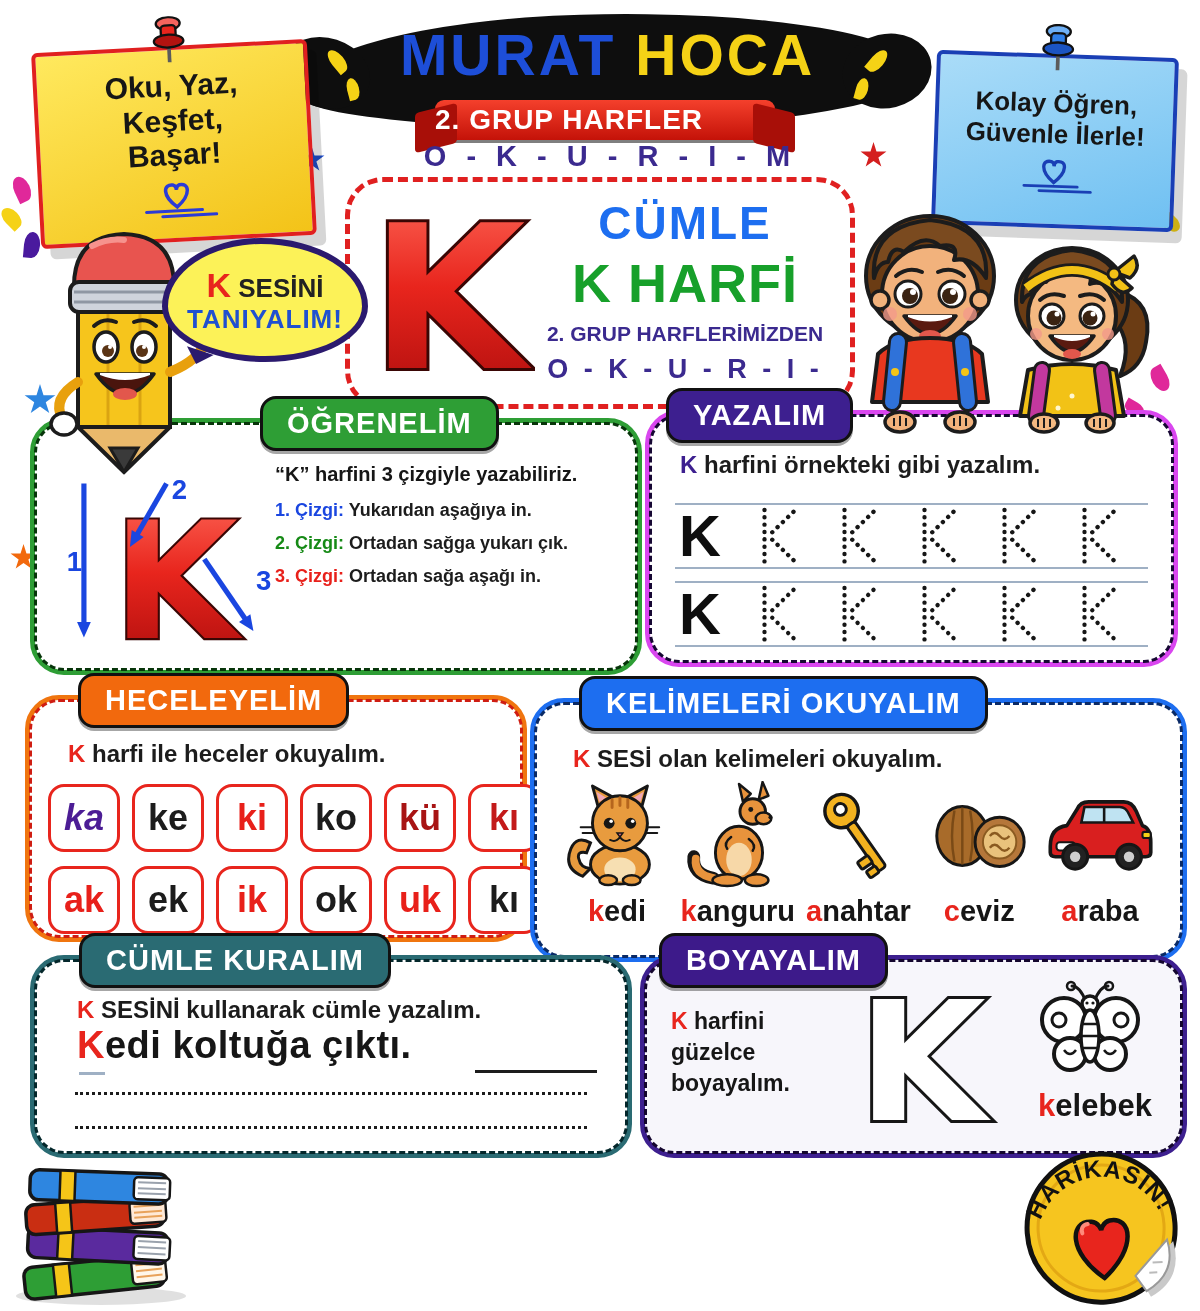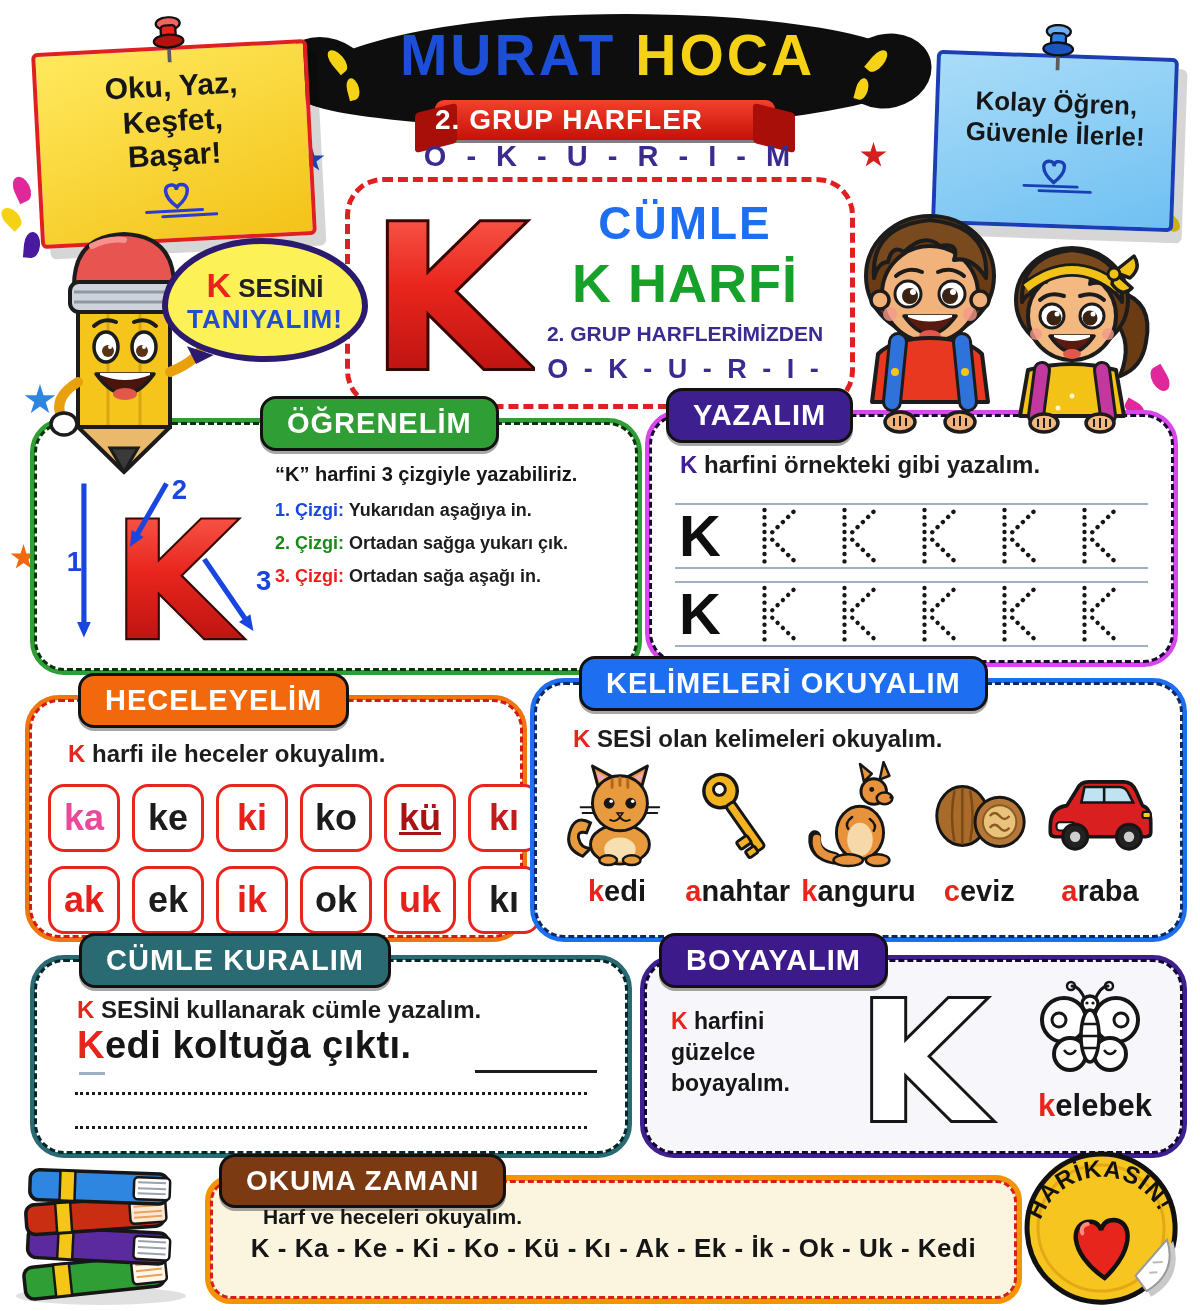--- a/index.html
+++ b/index.html
@@ -53,21 +53,21 @@
   
   .box{position:absolute;background:#fff;border-radius:34px;z-index:2;}
   .tab{position:absolute;top:-27px;padding:8px 24px;border:3px solid #111;border-radius:16px;color:#fff;
        font-size:29px;font-weight:900;letter-spacing:1px;white-space:nowrap;box-shadow:0 3px 0 rgba(0,0,0,.35);}
   #box-ogrenelim{left:30px;top:418px;width:602px;height:247px;border:5px solid #2e9e35;outline:3px dashed #07350a;outline-offset:-7px;}
   #box-ogrenelim .tab{left:225px;background:#2e9e35;}
   #box-yazalim{left:645px;top:410px;width:523px;height:247px;border:5px solid #d946ef;outline:3px dashed #160733;outline-offset:-7px;}
   #box-yazalim .tab{left:16px;background:#3d1f8f;}
   #box-hece{left:25px;top:695px;width:492px;height:237px;border:5px solid #f0750f;outline:3px dashed #cf1d12;outline-offset:-7px;}
   #box-hece .tab{left:48px;background:#f2690d;}
-  #box-kelime{left:530px;top:678px;width:647px;height:254px;border:5px solid #1d6ef0;outline:3px dashed #0a2a66;outline-offset:-7px;}
+  #box-kelime{left:530px;top:698px;width:647px;height:254px;border:5px solid #1d6ef0;outline:3px dashed #0a2a66;outline-offset:-7px;}
   #box-kelime .tab{left:44px;background:#1d6ef0;}
   #box-cumle{left:30px;top:955px;width:592px;height:193px;border:5px solid #2a6b73;outline:3px dashed #04272b;outline-offset:-7px;}
   #box-cumle .tab{left:44px;background:#2a6b73;}
   #box-boya{left:640px;top:955px;width:537px;height:193px;background:#f7f6fb;border:5px solid #3d1f8f;outline:3px dashed #14062e;outline-offset:-7px;}
   #box-boya .tab{left:14px;background:#3d1a8a;}
   #box-okuma{left:205px;top:1175px;width:805px;height:117px;background:#fbf5e0;border:6px solid #f59300;outline:3px dashed #d41f1f;outline-offset:-8px;border-radius:26px;}
   #box-okuma .tab{left:8px;background:#7c3a12;font-size:28px;}
   .instr{position:absolute;font-size:24px;font-weight:900;color:#1c1c1c;}
   .kred{color:#e8251d;}
   
@@ -375,33 +375,33 @@
   </div>
 
   <div id="box-hece" class="box">
     <div class="tab">HECELEYELİM</div>
     <div class="instr" style="left:38px;top:40px;">
       <span class="kred">K</span><span> harfi ile heceler okuyalım.</span>
     </div>
     <div id="tiles">
       <div class="tile-row">
         <div class="tile">
-            <span style="color: #ec4899;">ka</span>
+            <span style="color: #4c1d95; font-style: italic;">ka</span>
           </div>
         <div class="tile">
             <span style="color: rgb(28, 28, 28);">ke</span>
           </div>
         <div class="tile">
             <span style="color: rgb(232, 32, 26);">ki</span>
           </div>
         <div class="tile">
             <span style="color: rgb(28, 28, 28);">ko</span>
           </div>
         <div class="tile">
-            <span style="color: rgb(168, 20, 20); text-decoration: underline;">kü</span>
+            <span style="color: rgb(168, 20, 20);">kü</span>
           </div>
         <div class="tile">
             <span style="color: rgb(195, 26, 26);">kı</span>
           </div>
       </div>
       <div class="tile-row">
         <div class="tile">
             <span style="color: rgb(232, 32, 26);">ak</span>
           </div>
         <div class="tile">
@@ -450,51 +450,51 @@
           <ellipse cx="46" cy="100" rx="9" ry="5" fill="#e89b3e" stroke="#161616" stroke-width="2.5"></ellipse>
           <ellipse cx="70" cy="100" rx="9" ry="5" fill="#e89b3e" stroke="#161616" stroke-width="2.5"></ellipse>
         </svg>
         <div class="word-label">
           <span class="kred">k</span><span>edi</span>
         </div>
       </div>
 
       <div class="word-item">
         <svg width="108" height="110" viewBox="0 0 110 110">
-          <g transform="rotate(-35 55 55)">
-            <circle cx="55" cy="24" r="17" fill="#f3b21f" stroke="#161616" stroke-width="3.5"></circle>
-            <circle cx="55" cy="22" r="6" fill="#fff" stroke="#161616" stroke-width="3"></circle>
-            <rect x="50" y="40" width="10" height="56" rx="3" fill="#f3b21f" stroke="#161616" stroke-width="3"></rect>
-            <rect x="38" y="76" width="13" height="9" rx="2" fill="#f3b21f" stroke="#161616" stroke-width="3"></rect>
-            <rect x="40" y="89" width="11" height="8" rx="2" fill="#f3b21f" stroke="#161616" stroke-width="3"></rect>
-          </g>
-        </svg>
-        <div class="word-label">
-          <span class="kred">a</span><span>nahtar</span>
-        </div>
-      </div>
-
-      <div class="word-item">
-        <svg width="108" height="110" viewBox="0 0 110 110">
           <path d="M30 98 Q8 94 10 76" stroke="#161616" stroke-width="13" fill="none" stroke-linecap="round"></path>
           <path d="M30 98 Q10 94 12 78" stroke="#e8933c" stroke-width="8" fill="none" stroke-linecap="round"></path>
           <ellipse cx="56" cy="72" rx="24" ry="27" fill="#e8933c" stroke="#161616" stroke-width="3"></ellipse>
           <ellipse cx="56" cy="79" rx="13" ry="17" fill="#f7d8a8"></ellipse>
           <path d="M60 20 L56 2 L68 12 Z" fill="#e8933c" stroke="#161616" stroke-width="2.5" stroke-linejoin="round"></path>
           <path d="M76 18 L80 0 L86 14 Z" fill="#e8933c" stroke="#161616" stroke-width="2.5" stroke-linejoin="round"></path>
           <circle cx="70" cy="30" r="13" fill="#e8933c" stroke="#161616" stroke-width="3"></circle>
           <ellipse cx="81" cy="37" rx="8" ry="6" fill="#e8933c" stroke="#161616" stroke-width="2.5"></ellipse>
           <circle cx="88" cy="36" r="2" fill="#161616"></circle>
           <circle cx="68" cy="28" r="2.5" fill="#161616"></circle>
           <path d="M48 56 q-8 6 -4 12 M66 58 q8 6 4 12" stroke="#161616" stroke-width="2.5" fill="none" stroke-linecap="round"></path>
           <ellipse cx="44" cy="100" rx="15" ry="6" fill="#e8933c" stroke="#161616" stroke-width="2.5"></ellipse>
           <ellipse cx="74" cy="100" rx="12" ry="6" fill="#e8933c" stroke="#161616" stroke-width="2.5"></ellipse>
         </svg>
         <div class="word-label">
           <span class="kred">k</span><span>anguru</span>
+        </div>
+      </div>
+
+      <div class="word-item">
+        <svg width="108" height="110" viewBox="0 0 110 110">
+          <g transform="rotate(-35 55 55)">
+            <circle cx="55" cy="24" r="17" fill="#f3b21f" stroke="#161616" stroke-width="3.5"></circle>
+            <circle cx="55" cy="22" r="6" fill="#fff" stroke="#161616" stroke-width="3"></circle>
+            <rect x="50" y="40" width="10" height="56" rx="3" fill="#f3b21f" stroke="#161616" stroke-width="3"></rect>
+            <rect x="38" y="76" width="13" height="9" rx="2" fill="#f3b21f" stroke="#161616" stroke-width="3"></rect>
+            <rect x="40" y="89" width="11" height="8" rx="2" fill="#f3b21f" stroke="#161616" stroke-width="3"></rect>
+          </g>
+        </svg>
+        <div class="word-label">
+          <span class="kred">a</span><span>nahtar</span>
         </div>
       </div>
 
       <div class="word-item">
         <svg width="108" height="110" viewBox="0 0 110 100">
           <ellipse cx="38" cy="50" rx="26" ry="30" fill="#a86b2a" stroke="#161616" stroke-width="3"></ellipse>
           <path d="M30 24 Q25 50 30 76 M38 21 V79 M46 24 Q51 50 46 76" stroke="#7a4a16" stroke-width="2.5" fill="none"></path>
           <circle cx="76" cy="56" r="25" fill="#b5773a" stroke="#161616" stroke-width="3"></circle>
           <circle cx="76" cy="56" r="17" fill="#e9c27c" stroke="#8a5a20" stroke-width="2"></circle>
           <path d="M66 50 q5 -6 10 0 q5 6 10 0 M66 62 q5 -6 10 0 q5 6 10 0" stroke="#8a5a20" stroke-width="2.5" fill="none"></path>
@@ -563,25 +563,20 @@
       <circle cx="57" cy="25" r="1.6" fill="#161616"></circle>
         <circle cx="63" cy="25" r="1.6" fill="#161616"></circle>
       <ellipse cx="60" cy="58" rx="9" ry="26" fill="#fff" stroke="#161616" stroke-width="3.5"></ellipse>
       <path d="M52 46 h16 M51 58 h18 M52 70 h16" stroke="#161616" stroke-width="2.5"></path>
     </svg>
     <div id="kelebek-label">
       <span class="kred">k</span><span>elebek</span>
     </div>
   </div>
 
-  <div id="box-okuma" class="box">
-    <div class="tab">OKUMA ZAMANI</div>
-    <div id="okuma-instr">Harf ve heceleri okuyalım.</div>
-    <div id="okuma-seq">K - Ka - Ke - Ki - Ko - Kü - Kı - Ak - Ek - İk - Ok - Uk - Kedi</div>
-  </div>
 
   <svg class="abs char" style="left:6px;top:1148px;" width="190" height="158" viewBox="0 0 190 158">
     <ellipse cx="95" cy="148" rx="85" ry="9" fill="#000" opacity="0.12"></ellipse>
     <g transform="rotate(-6 95 125)">
       <rect x="18" y="112" width="140" height="32" rx="9" fill="#2e9e35" stroke="#161616" stroke-width="3.5"></rect>
       <rect x="126" y="116" width="34" height="24" rx="4" fill="#fff7ea" stroke="#161616" stroke-width="2.5"></rect>
       <path d="M130 121 h26 M130 127 h26 M130 133 h26" stroke="#e8a25a" stroke-width="2"></path>
       <rect x="48" y="112" width="16" height="32" fill="#f5c518" stroke="#161616" stroke-width="2.5"></rect>
     </g>
     <g transform="rotate(3 95 95)">

